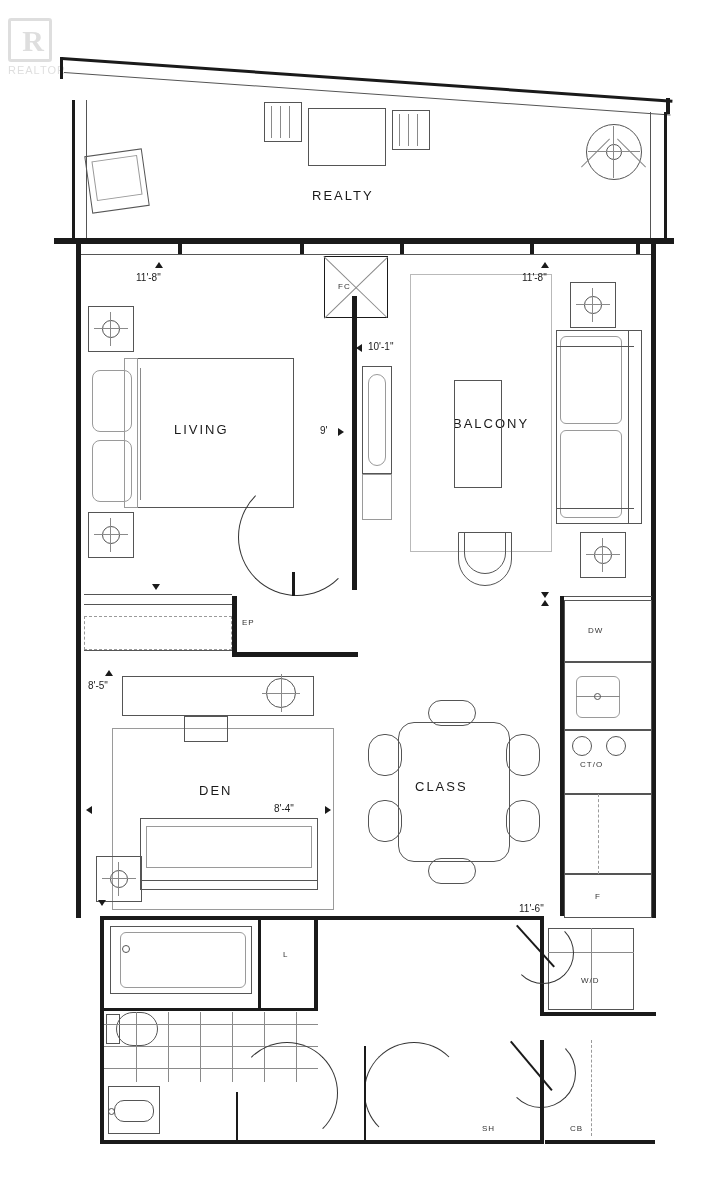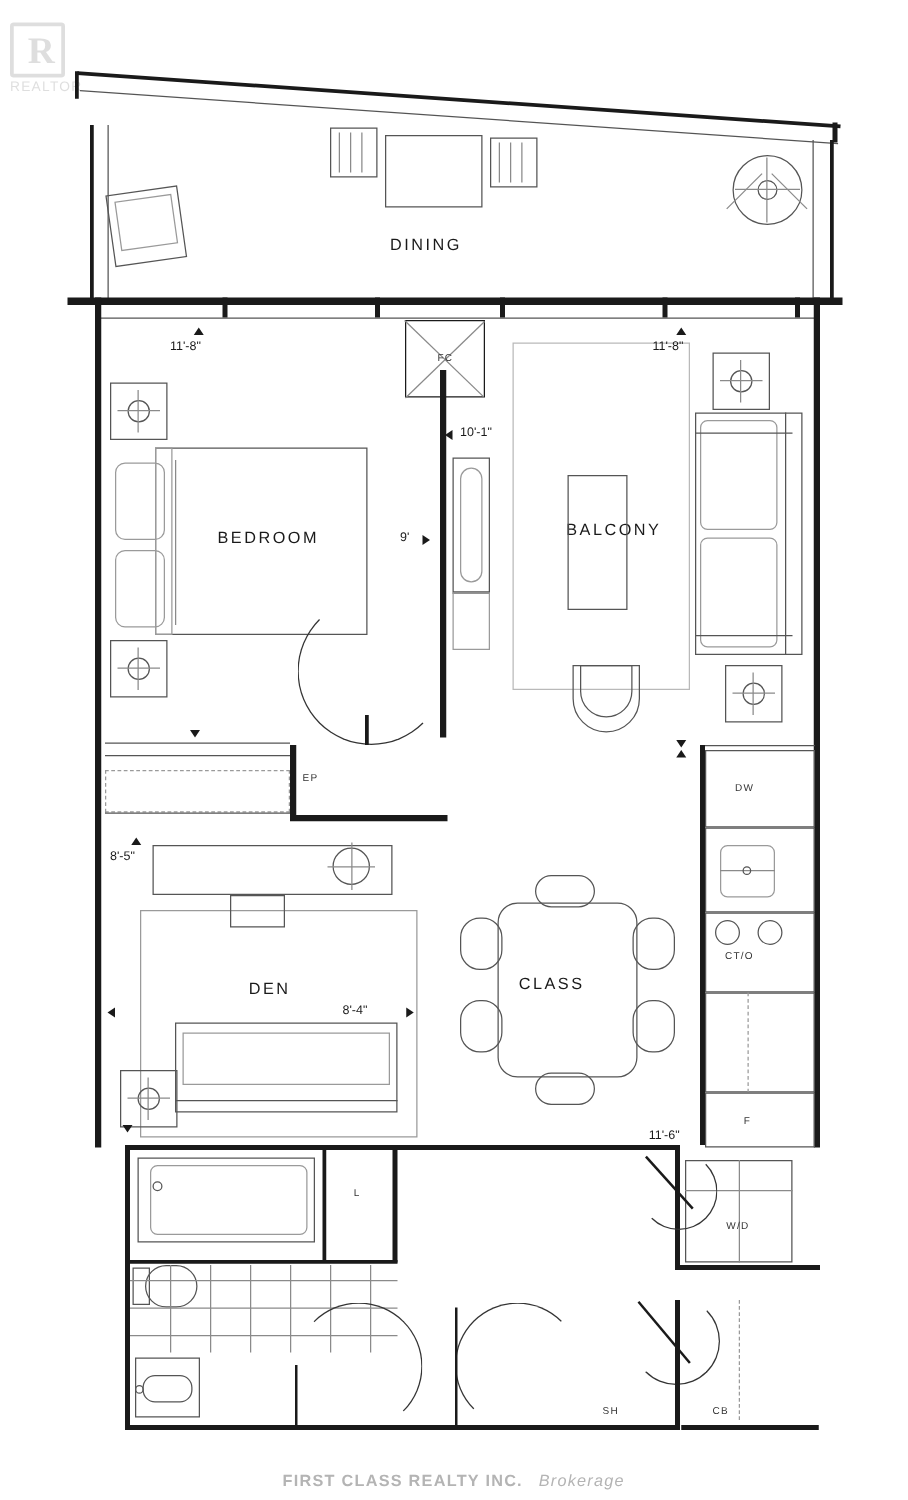--- a/index.html
+++ b/index.html
@@ -57,21 +57,21 @@
   <div class="ln" style="left:60px;top:57px;width:3px;height:22px;"></div>
 
   <div class="ln" style="left:666px;top:98px;width:4px;height:16px;"></div>
 
   <div class="ln" style="left:72px;top:100px;width:3px;height:140px;"></div>
   <div class="lnm" style="left:86px;top:100px;width:1px;height:140px;"></div>
 
   <div class="ln" style="left:664px;top:112px;width:3px;height:128px;"></div>
   <div class="lnm" style="left:650px;top:112px;width:1px;height:128px;"></div>
 
-  <div class="room-label" style="left:312px;top:188px;">DINING</div>
+  <div class="room-label" style="left:312px;top:188px;">REALTY</div>
 
   <div class="boxm" style="left:88px;top:152px;width:58px;height:58px;transform:rotate(-8deg);"></div>
   <div class="boxl" style="left:94px;top:158px;width:46px;height:40px;transform:rotate(-8deg);"></div>
 
   <div class="boxm" style="left:308px;top:108px;width:78px;height:58px;"></div>
   <div class="boxm" style="left:264px;top:102px;width:38px;height:40px;"></div>
   <div class="lnl" style="left:271px;top:106px;width:1px;height:32px;"></div>
   <div class="lnl" style="left:280px;top:106px;width:1px;height:32px;"></div>
   <div class="lnl" style="left:289px;top:106px;width:1px;height:32px;"></div>
   <div class="boxm" style="left:392px;top:110px;width:38px;height:40px;"></div>
@@ -95,21 +95,21 @@
 
   <div class="wall" style="left:100px;top:1140px;width:440px;height:4px;"></div>
   <div class="wall" style="left:545px;top:1140px;width:110px;height:4px;"></div>
 
   <div class="wall" style="left:178px;top:238px;width:4px;height:16px;"></div>
   <div class="wall" style="left:300px;top:238px;width:4px;height:16px;"></div>
   <div class="wall" style="left:400px;top:238px;width:4px;height:16px;"></div>
   <div class="wall" style="left:530px;top:238px;width:4px;height:16px;"></div>
   <div class="wall" style="left:636px;top:238px;width:4px;height:16px;"></div>
 
-  <div class="room-label" style="left:174px;top:422px;">BEDROOM</div>
+  <div class="room-label" style="left:174px;top:422px;">LIVING</div>
 
   <div class="boxm" style="left:124px;top:358px;width:170px;height:150px;"></div>
   <div class="boxl" style="left:124px;top:358px;width:14px;height:150px;"></div>
   <div class="boxl" style="left:92px;top:370px;width:40px;height:62px;border-radius:8px;"></div>
   <div class="boxl" style="left:92px;top:440px;width:40px;height:62px;border-radius:8px;"></div>
   <div class="lnl" style="left:140px;top:368px;width:1px;height:132px;"></div>
 
   <div class="boxm" style="left:88px;top:306px;width:46px;height:46px;"></div>
   <div class="circle" style="left:102px;top:320px;width:18px;height:18px;"></div>
   <div class="lnl" style="left:110px;top:312px;width:1px;height:34px;"></div>
@@ -130,21 +130,21 @@
   <div class="wall" style="left:232px;top:652px;width:126px;height:5px;"></div>
 
   <div class="door-arc" style="left:238px;top:478px;width:118px;height:118px;border-color:transparent;border-bottom-color:#333;border-left-color:#333;"></div>
   <div class="ln" style="left:292px;top:572px;width:3px;height:24px;"></div>
 
   <div class="small-label" style="left:242px;top:618px;">EP</div>
 
   <div class="box" style="left:324px;top:256px;width:64px;height:62px;"></div>
   <div class="lnl" style="left:324px;top:256px;width:88px;height:1px;transform-origin:0 0;transform:rotate(44deg);"></div>
   <div class="lnl" style="left:324px;top:318px;width:88px;height:1px;transform-origin:0 0;transform:rotate(-44deg);"></div>
-  <div class="small-label" style="left:350px;top:282px;">FC</div>
+  <div class="small-label" style="left:338px;top:282px;">FC</div>
 
   <div class="boxm" style="left:362px;top:366px;width:30px;height:108px;"></div>
   <div class="boxl" style="left:368px;top:374px;width:18px;height:92px;border-radius:9px;"></div>
   <div class="lnm" style="left:362px;top:474px;width:30px;height:1px;"></div>
   <div class="boxl" style="left:362px;top:474px;width:30px;height:46px;"></div>
 
   <div class="room-label" style="left:453px;top:416px;">BALCONY</div>
 
   <div class="boxd" style="left:410px;top:274px;width:142px;height:278px;border-color:#b9b9b9;border-style:solid;"></div>
 
@@ -288,18 +288,14 @@
   <div class="arrowR" style="left:325px;top:806px;"></div>
   <div class="arrowL" style="left:86px;top:806px;"></div>
   <div class="dim" style="left:274px;top:803px;">8'-4"</div>
 
   <div class="arrowD" style="left:541px;top:592px;"></div>
   <div class="arrowU" style="left:541px;top:600px;"></div>
   <div class="dim" style="left:519px;top:903px;">11'-6"</div>
   <div class="arrowD" style="left:98px;top:900px;"></div>
   <div class="arrowD" style="left:152px;top:584px;"></div>
 
-  <div class="wm-bottom">
-    <b>FIRST CLASS REALTY INC.</b>
-    <i style="margin-left:8px;">Brokerage</i>
-  </div>
 
 </div>
 
 </body></html>

